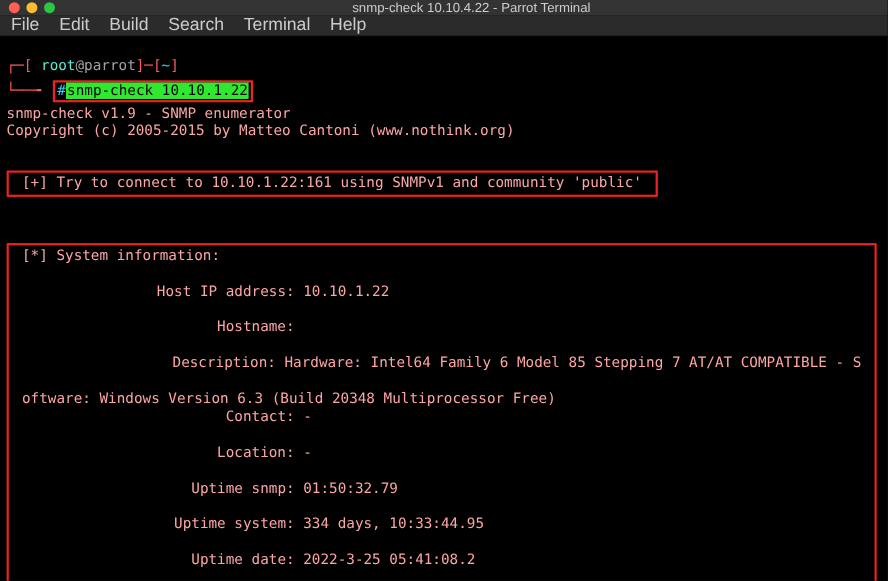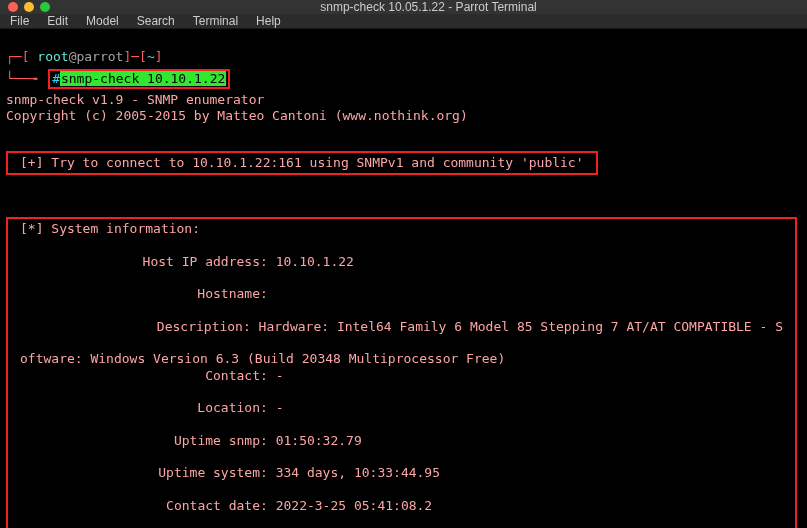--- a/index.html
+++ b/index.html
@@ -38,21 +38,21 @@
   .title-text { flex: 1; text-align: center; }
   .menubar {
     height: 22px;
     background: #2b2b2b;
     display: flex;
     align-items: center;
     gap: 18px;
     padding: 0 10px;
     color: #ccc;
     font-family: sans-serif;
-    font-size: 12px;
+    font-size: 16px;
     border-bottom: 1px solid #1a1a1a;
   }
   .menubar span { cursor: default; }
   .term {
     flex: 1;
     background: #000;
     color: #2fe82f;
     padding: 4px 6px 6px 6px;
     line-height: 1.25;
     white-space: pre;
@@ -75,27 +75,27 @@
 <body>
 
 <div class="window">
 
   <div class="titlebar">
     <div class="traffic">
       <div class="dot red"></div>
       <div class="dot yellow"></div>
       <div class="dot green"></div>
     </div>
-    <div class="title-text">snmp-check 10.05.1.22 - Parrot Terminal</div>
+    <div class="title-text">snmp-check 10.10.4.22 - Parrot Terminal</div>
   </div>
 
   <div class="menubar">
     <span>File</span>
     <span>Edit</span>
-    <span>Model</span>
+    <span>Build</span>
     <span>Search</span>
     <span>Terminal</span>
     <span>Help</span>
   </div>
 
   <div class="term">
 <span class="row"><span class="prompt-bracket">┌─[</span><span class="prompt-user"> root</span><span class="prompt-at">@</span><span class="prompt-host">parrot</span><span class="prompt-bracket">]─[</span><span class="cyan-t">~</span><span class="prompt-bracket">]</span></span>
 <span class="row"><span class="prompt-bracket">└──╼ </span><span class="box-red" style="display:inline-block;padding:0 2px;margin:3px;"><span class="cyan-t">#</span><span class="hl-green">snmp-check 10.10.1.22</span></span></span>
 <span class="row green-t">snmp-check v1.9 - SNMP enumerator</span>
 <span class="row green-t">Copyright (c) 2005-2015 by Matteo Cantoni (www.nothink.org)</span>
@@ -105,19 +105,19 @@
 <span class="box-red full"><span class="green-t">[*] System information:</span>
 
 <span class="kv green-t"><span class="k">  Host IP address</span>: <span>10.10.1.22</span></span>
 <span class="kv green-t"><span class="k">  Hostname</span>: </span>
 <span class="kv green-t"><span class="k">  Description</span>: <span>Hardware: Intel64 Family 6 Model 85 Stepping 7 AT/AT COMPATIBLE - S</span></span>
 <span class="row green-t">oftware: Windows Version 6.3 (Build 20348 Multiprocessor Free)</span>
 <span class="kv green-t"><span class="k">  Contact</span>: <span>-</span></span>
 <span class="kv green-t"><span class="k">  Location</span>: <span>-</span></span>
 <span class="kv green-t"><span class="k">  Uptime snmp</span>: <span>01:50:32.79</span></span>
 <span class="kv green-t"><span class="k">  Uptime system</span>: <span>334 days, 10:33:44.95</span></span>
-<span class="kv green-t"><span class="k">  Contact date</span>: <span>2022-3-25 05:41:08.2</span></span>
+<span class="kv green-t"><span class="k">  Uptime date</span>: <span>2022-3-25 05:41:08.2</span></span>
 <span class="kv green-t"><span class="k">  Domain</span>: <span>CEH</span></span></span>
 
     
   </div>
 
 </div>
 
 </body></html>

